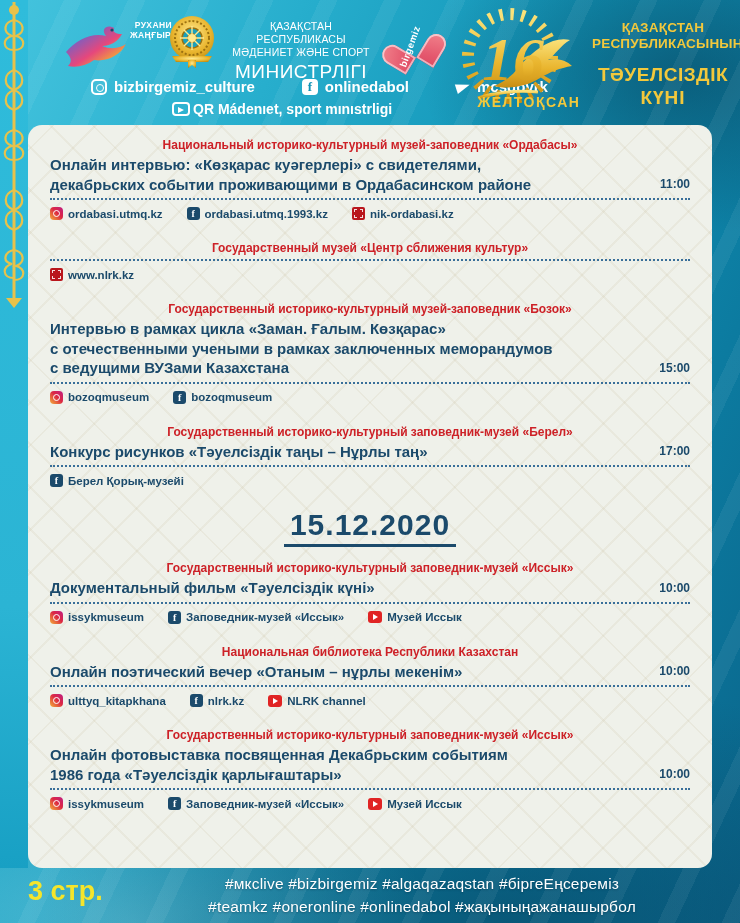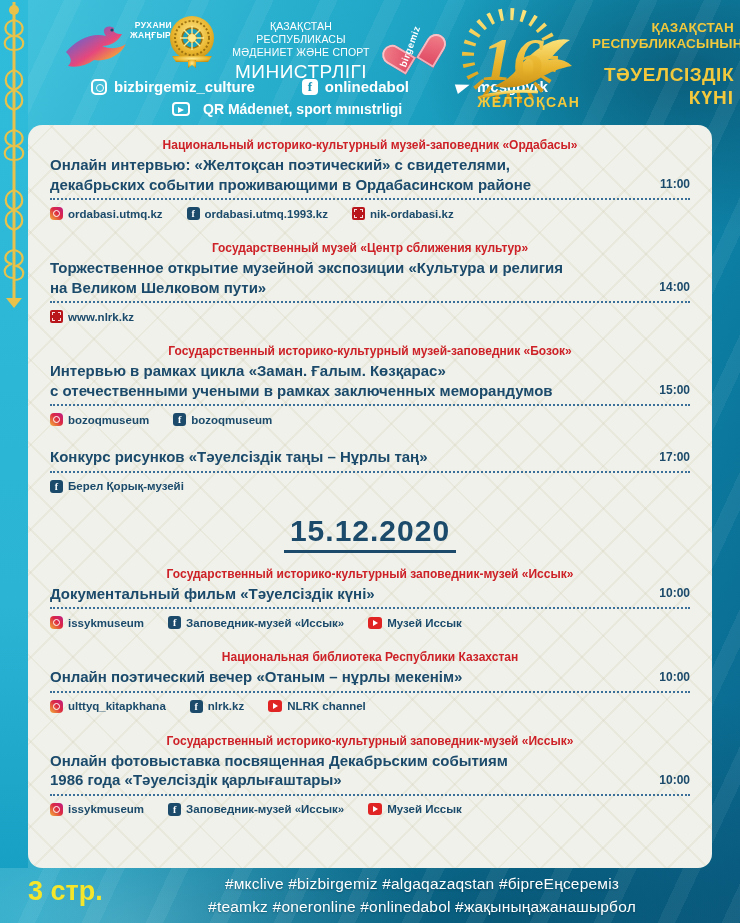--- a/index.html
+++ b/index.html
@@ -42,21 +42,21 @@
     border-radius:20px 20px 0 0; background:linear-gradient(160deg,#f2848d,#e4576d 70%,#dd4a62);
     box-shadow:inset 0 0 0 2px rgba(255,255,255,.55); }
   .heart::before{ left:0; transform:rotate(-45deg); transform-origin:100% 100%; }
   .heart::after{ left:20px; transform:rotate(45deg); transform-origin:0 100%; }
   .heart-label{ position:absolute; left:6px; top:24px; transform:rotate(-56deg);
     font-size:9.5px; font-weight:700; color:#fff; letter-spacing:.5px; z-index:2; }
 
   .header-socials{ position:absolute; left:78px; top:78px; display:flex; gap:34px; align-items:center;
     font-size:15px; font-weight:700; }
   .header-socials .hs-item{ display:flex; align-items:center; gap:7px;padding-left:13px; }
-  .header-social2{ position:absolute; left:172px; top:101px; display:flex; align-items:center; gap:13px;
+  .header-social2{ position:absolute; left:172px; top:101px; display:flex; align-items:center; gap:3px;
     font-size:14px; font-weight:700; }
 
   
   .hico-ig{ width:16px; height:16px; border:2px solid #fff; border-radius:5px; position:relative; }
   .hico-ig::before{ content:""; position:absolute; left:3px; top:3px; width:6px; height:6px;
     border:1.5px solid #fff; border-radius:50%; }
   .hico-fb{ width:16px; height:16px; background:#fff; border-radius:4px; color:#1193b6;
     font-weight:700; font-size:13px; text-align:center; line-height:16px; font-family:"Liberation Serif",serif; }
   .hico-tg{ width:0; height:0; border-left:14px solid #fff; border-top:5px solid rgba(0,0,0,0);
     border-bottom:5px solid rgba(0,0,0,0); transform:rotate(-18deg); }
@@ -67,21 +67,21 @@
   
   .logo16{ position:absolute; left:448px; top:6px; width:150px; height:112px; }
   .logo16 .num{ position:absolute; left:34px; top:18px; font-size:62px; font-weight:700;
     font-family:Liberation Serif, serif; font-style:italic;
     background:linear-gradient(180deg,#fbe27a,#e9b52e 55%,#c88d12);
     -webkit-background-clip:text; background-clip:text; color:#eebc33;
     -webkit-text-fill-color:rgba(0,0,0,0); text-shadow:none; }
   .logo16 .word{ position:absolute; left:6px; top:88px; width:150px; text-align:center;
     color:#f2c83c; font-weight:700; font-size:14px; letter-spacing:1.5px; }
 
-  .holiday{ position:absolute; left:592px; top:20px; width:142px; text-align:right;
+  .holiday{ position:absolute; left:592px; top:20px; width:142px; text-align:center;
     color:#f2c83c; font-weight:700; line-height:1.2; }
   .holiday .h1,.holiday .h2{ font-size:13.5px; letter-spacing:.2px; }
   .holiday .h3{ font-size:19px; margin-top:12px; letter-spacing:.5px; }
   .holiday .h4{ font-size:19px; letter-spacing:1px; }
 
   
   .panel{
     position:absolute; left:28px; top:125px; width:684px; height:743px; border-radius:14px;
     background-color:#eff1ea;
     background-image:
@@ -243,21 +243,21 @@
       <div class="h4">КҮНІ</div>
     </div>
   </div>
 
   <div class="panel">
     <div id="day1">
         <div class="event">
           <div class="event-org">Национальный историко-культурный музей-заповедник «Ордабасы»</div>
           <div class="title-row">
             <div class="event-title">
-              <div>Онлайн интервью: «Желтоқсан поэтический» с свидетелями,</div>
+              <div>Онлайн интервью: «Көзқарас куәгерлері» с свидетелями,</div>
               <div>декабрьских событии проживающими в Ордабасинском районе</div>
             </div>
             <div class="event-time">11:00</div>
           </div>
           <div class="dotline"></div>
           <div class="socials">
             <div class="soc-item">
               <span class="icon-instagram"></span>
               <span>ordabasi.utmq.kz</span>
             </div>
@@ -266,57 +266,52 @@
               <span>ordabasi.utmq.1993.kz</span>
             </div>
             <div class="soc-item">
               <span class="icon-website"></span>
               <span>nik-ordabasi.kz</span>
             </div>
           </div>
         </div>
         <div class="event">
           <div class="event-org">Государственный музей «Центр сближения культур»</div>
-          <div class="title-row">
-            <div class="event-title">
-              <div>Торжественное открытие музейной экспозиции «Культура и религия</div>
-              <div>на Великом Шелковом пути»</div>
-            </div>
-            <div class="event-time">14:00</div>
-          </div>
           <div class="dotline"></div>
           <div class="socials">
             <div class="soc-item">
               <span class="icon-website"></span>
               <span>www.nlrk.kz</span>
             </div>
           </div>
         </div>
         <div class="event">
           <div class="event-org">Государственный историко-культурный музей-заповедник «Бозок»</div>
           <div class="title-row">
             <div class="event-title">
               <div>Интервью в рамках цикла «Заман. Ғалым. Көзқарас»</div>
               <div>с отечественными учеными в рамках заключенных меморандумов</div>
+              <div>с ведущими ВУЗами Казахстана</div>
             </div>
             <div class="event-time">15:00</div>
           </div>
           <div class="dotline"></div>
           <div class="socials">
             <div class="soc-item">
               <span class="icon-instagram"></span>
               <span>bozoqmuseum</span>
             </div>
             <div class="soc-item">
               <span class="icon-facebook">f</span>
               <span>bozoqmuseum</span>
             </div>
           </div>
         </div>
         <div class="event">
+          <div class="event-org">Государственный историко-культурный заповедник-музей «Берел»</div>
           <div class="title-row">
             <div class="event-title">
               <div>Конкурс рисунков «Тәуелсіздік таңы – Нұрлы таң»</div>
             </div>
             <div class="event-time">17:00</div>
           </div>
           <div class="dotline"></div>
           <div class="socials">
             <div class="soc-item">
               <span class="icon-facebook">f</span>

